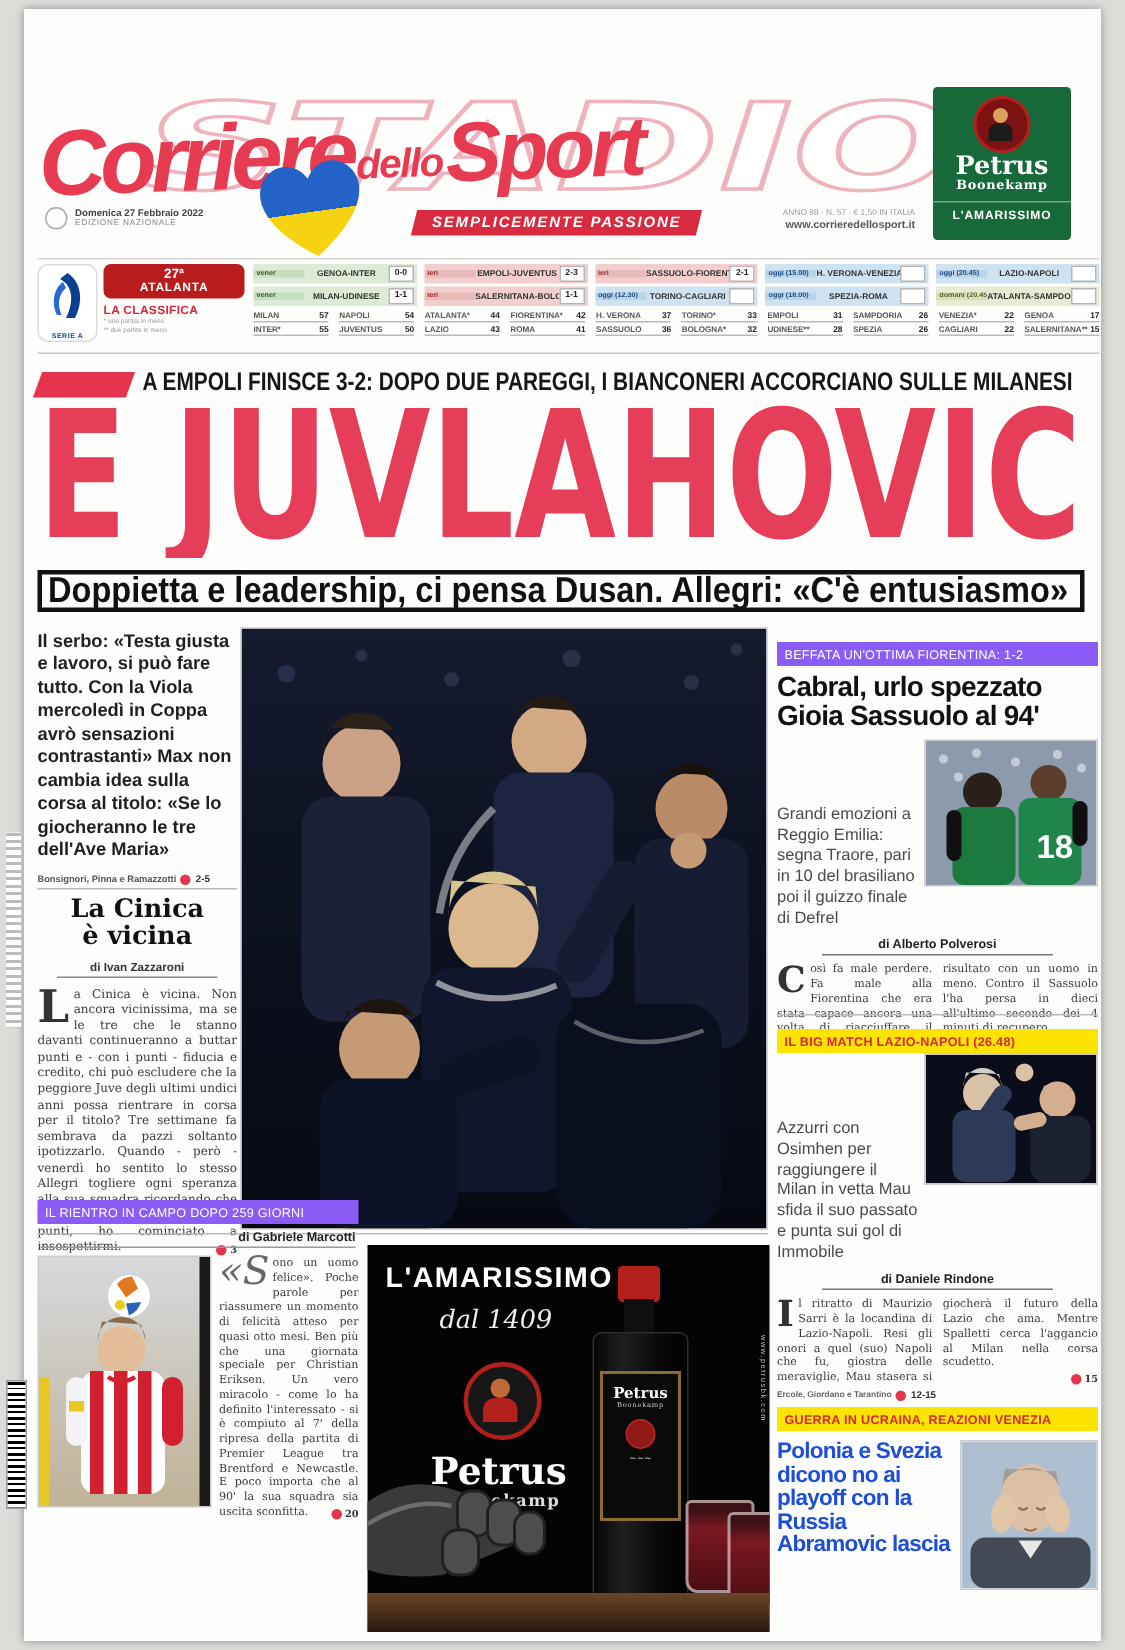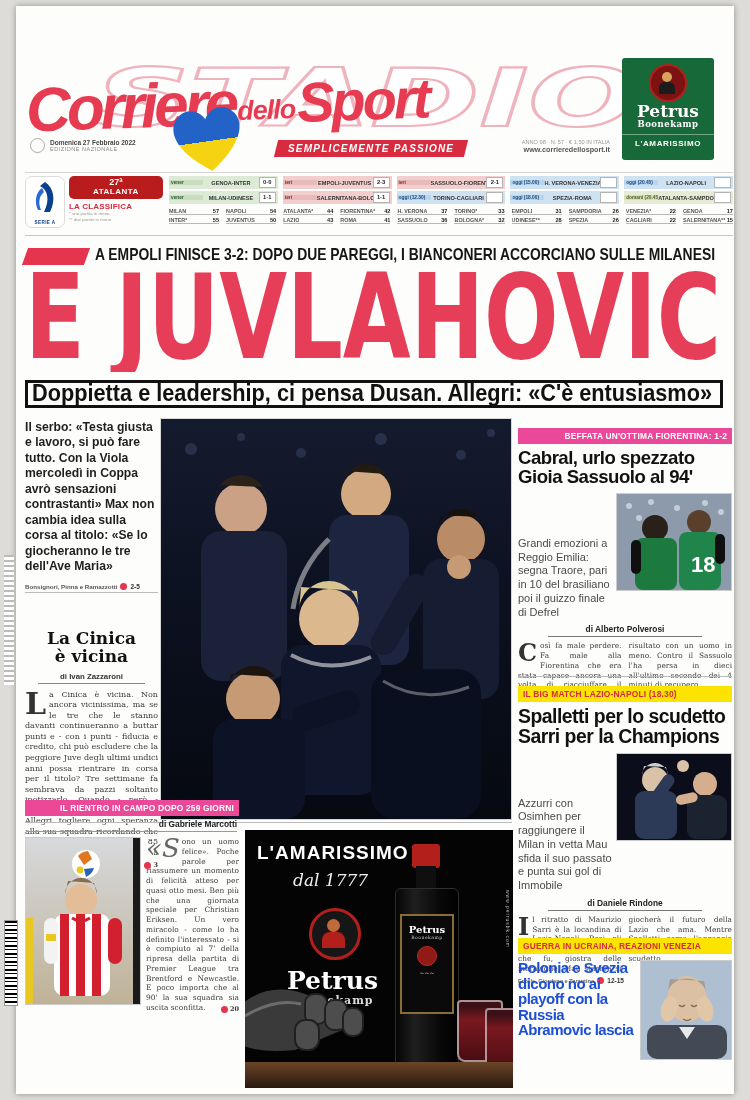--- a/index.html
+++ b/index.html
@@ -73,32 +73,32 @@
   .deck{left:25px;top:380px;width:698px;height:28px;border:3px solid #111;display:flex;align-items:center;justify-content:center;box-sizing:border-box;}
 
   
   .left-intro{left:25px;top:420px;width:133px;}
   .intro-text{font-size:12.2px;font-weight:800;line-height:1.27;color:#1f1f1f;}
   .byline-row{margin-top:8px;display:flex;align-items:center;gap:3px;font-size:6.2px;font-weight:bold;color:#555;}
   .pgmark{display:inline-block;width:7px;height:7px;border-radius:50%;background:#e5344e;flex:none;}
   .pgnum{font-size:6.5px;font-weight:bold;color:#333;}
   .rule{border-top:1px solid #bbb;}
 
-  .zazz{left:25px;top:598px;width:133px;margin-top:32px;}
+  .zazz{left:25px;top:598px;width:133px;}
   .zazz-title{font-family:"DejaVu Serif",serif;font-weight:bold;font-size:17px;line-height:1.05;text-align:center;color:#111;}
   .zazz-byline{margin:6px auto 6px;text-align:center;font-size:7.8px;font-weight:bold;color:#333;
                border-bottom:1px solid #888;width:80%;padding-bottom:2px;}
   .serif-body{font-family:"DejaVu Serif",serif;font-size:8px;line-height:1.32;color:#3a3a3a;text-align:justify;position:relative;}
   .dropcap{float:left;font-family:"DejaVu Serif",serif;font-weight:bold;font-size:30px;line-height:24px;padding:2px 3px 0 0;color:#333;}
   .endmark{position:absolute;right:0;bottom:-1px;display:flex;gap:2px;align-items:center;background:#fdfdfb;padding-left:3px;}
 
   .main-photo{left:160px;top:418px;width:352px;height:402px;border:1px solid #d8d8d8;box-sizing:border-box;}
 
   .rcol{left:518px;width:214px;}
-  .rk-red{background:#ec4899;color:#fff;font-size:8.4px;font-weight:700;padding:3px 5px;letter-spacing:.2px;white-space:nowrap;overflow:hidden;text-align:right;}
+  .rk-red{background:#8b5cf6;color:#fff;font-size:8.4px;font-weight:400;padding:3px 5px;letter-spacing:.2px;white-space:nowrap;overflow:hidden;}
   .rk-yellow{background:#fce300;color:#d5293d;font-size:8.4px;font-weight:800;padding:3px 5px;letter-spacing:.2px;white-space:nowrap;overflow:hidden;}
   .sec-headline{font-size:18.6px;font-weight:900;letter-spacing:-.5px;line-height:1.02;color:#111;margin:5px 0 6px;}
   .sec-row{display:flex;gap:4px;}
   .lead-txt{width:94px;font-size:11px;font-weight:normal;color:#4a4a4a;line-height:1.25;margin-top:44px;}
   .sec-photo{flex:1;border:1px solid #ccc;box-sizing:border-box;overflow:hidden;}
   .sec-byline{margin:5px auto 4px;text-align:center;font-size:8.4px;font-weight:800;color:#222;
               border-bottom:1px solid #777;width:72%;padding-bottom:2px;}
   .two-cols{columns:2;column-gap:7px;font-size:7.4px;}
   .sec-footer{margin-top:4px;display:flex;align-items:center;gap:3px;font-size:5.6px;font-weight:bold;color:#666;}
 
@@ -476,25 +476,21 @@
   <div class="sec-footer">
     <span>Gandinelli, Beneforti e Masini</span>
     <span class="pgmark"></span>
     <span class="pgnum">6-7</span>
   </div>
 </div>
 
 <div class="abs rule" style="left:518px;top:676px;width:214px;"></div>
 
 <div class="abs rcol" style="top:686px;">
-  <div class="rk-yellow">IL BIG MATCH LAZIO-NAPOLI (18.30)</div>
-  <div class="sec-headline" style="font-size:19.4px;">
-    <div>Spalletti per lo scudetto</div>
-    <div>Sarri per la Champions</div>
-  </div>
+  <div class="rk-yellow">IL BIG MATCH LAZIO-NAPOLI (26.48)</div>
   <div class="sec-row">
     <div class="lead-txt">Azzurri con Osimhen per raggiungere il Milan in vetta Mau sfida il suo passato e punta sui gol di Immobile</div>
     <div class="sec-photo" style="height:88px;">
       <svg width="114" height="86" viewBox="0 0 114 86">
         <rect width="114" height="86" fill="#0b0e1a"></rect>
         <circle cx="38" cy="26" r="13" fill="#d9c2a8"></circle>
         <path d="M25 22 a13 13 0 0 1 26 0 l-2 -9 -22 -1 Z" fill="#cfcfcf"></path>
         <rect x="18" y="37" width="42" height="48" rx="9" fill="#2c3a57"></rect>
         <rect x="50" y="18" width="12" height="34" rx="6" fill="#2c3a57" transform="rotate(35 50 18)"></rect>
         <circle cx="66" cy="12" r="6" fill="#d9c2a8"></circle>
@@ -578,21 +574,21 @@
       <span class="endmark">
         <span class="pgmark"></span>
         <span class="pgnum">20</span>
       </span>
     </div>
   </div>
 </div>
 
 <div class="abs ad-center">
   <div class="ad-title">L'AMARISSIMO</div>
-  <div class="ad-since">dal 1777</div>
+  <div class="ad-since">dal 1409</div>
   <div class="ad-badge"></div>
   <div class="ad-brand">Petrus</div>
   <div class="ad-brand2">Boonekamp</div>
   <svg class="fist" viewBox="0 0 150 110">
     <path d="M0 60 Q30 30 70 44 L110 58 Q120 66 112 78 L60 100 Q20 104 0 92 Z" fill="#3a3a3a"></path>
     <g fill="#4d4d4d" stroke="#202020" stroke-width="2">
       <rect x="70" y="44" width="22" height="30" rx="9"></rect>
       <rect x="90" y="50" width="22" height="30" rx="9"></rect>
       <rect x="108" y="58" width="20" height="28" rx="9"></rect>
       <rect x="60" y="70" width="24" height="30" rx="10"></rect>

